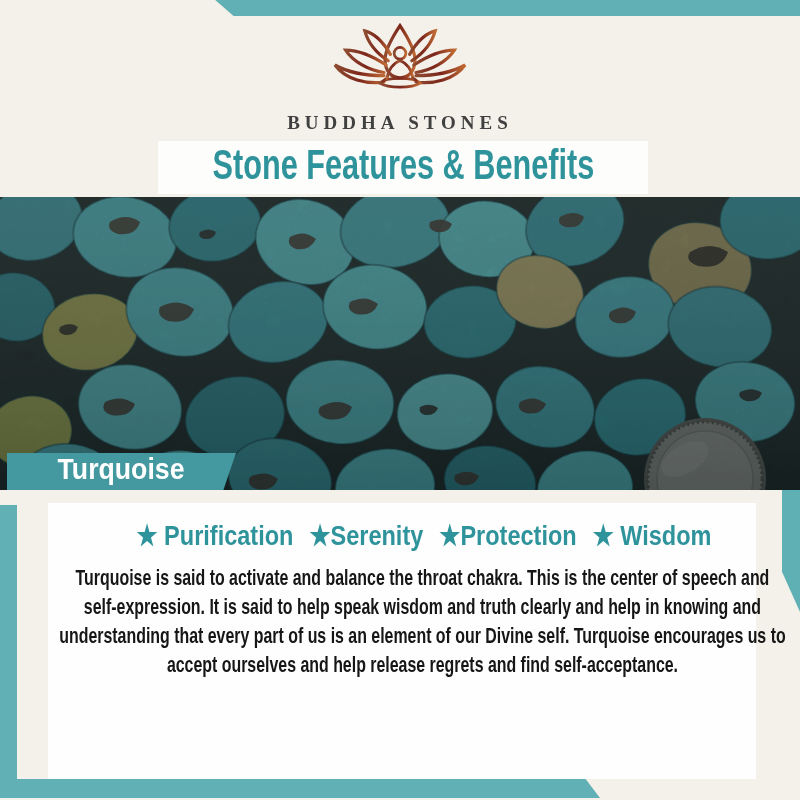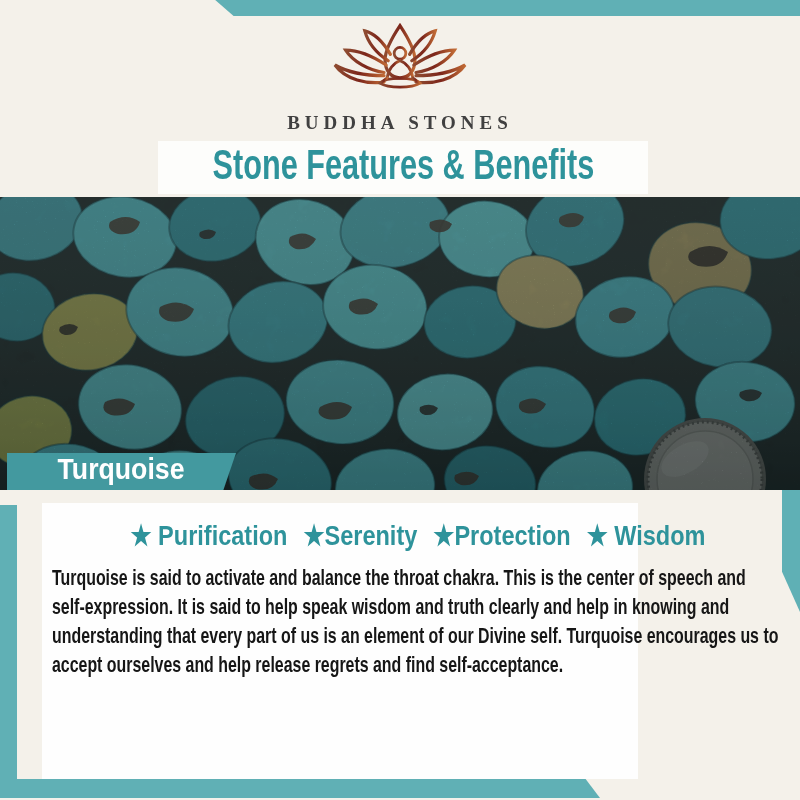--- a/index.html
+++ b/index.html
@@ -48,21 +48,21 @@
   .ribbon-label{
     position:absolute;left:7px;top:453px;width:229px;height:37px;background:#43999f;
     clip-path:polygon(0 0,100% 0,94.5% 100%,0 100%);
     display:flex;align-items:flex-start;justify-content:center;
   }
   .ribbon-text{
     color:#ffffff;font-weight:bold;font-size:29px;transform:scaleX(0.92);white-space:nowrap;
   }
   
   .content-box{
-    position:absolute;left:42px;top:503px;width:596px;height:276px;background:#fefefe;
+    position:absolute;left:48px;top:503px;width:708px;height:276px;background:#fefefe;text-align:center;
   }
   .features-row{
     margin-top:16px;width:752px;
     display:flex;justify-content:center;gap:19px;
     color:#2e939b;font-weight:bold;font-size:28px;white-space:nowrap;
     transform:scaleX(0.84);transform-origin:50% 50%;
   }
   .feature-item{display:inline-block;}
   .description{
     margin:12px 0 0 10px;width:985px;

